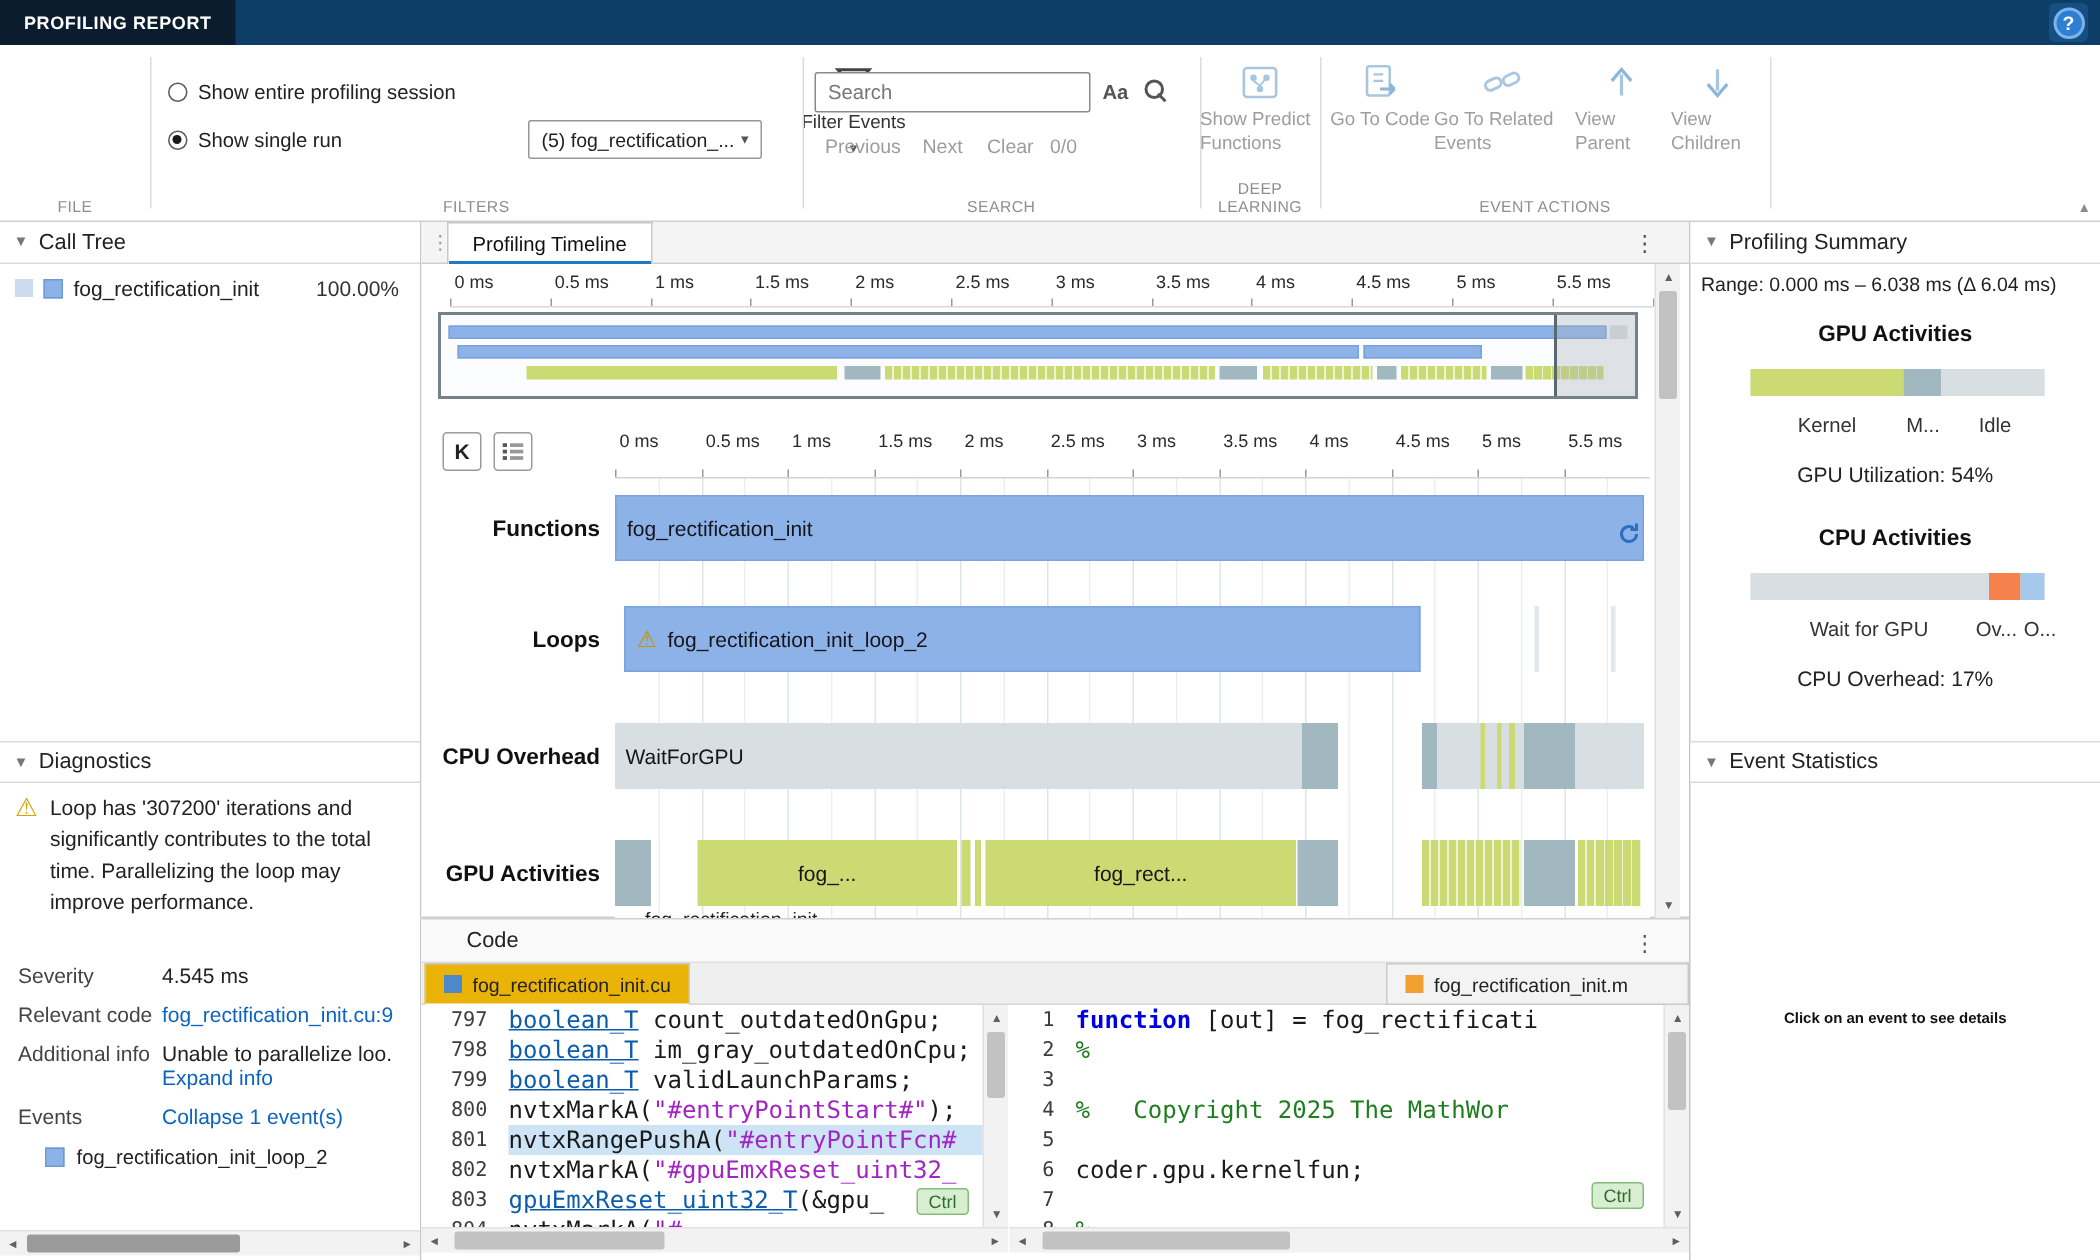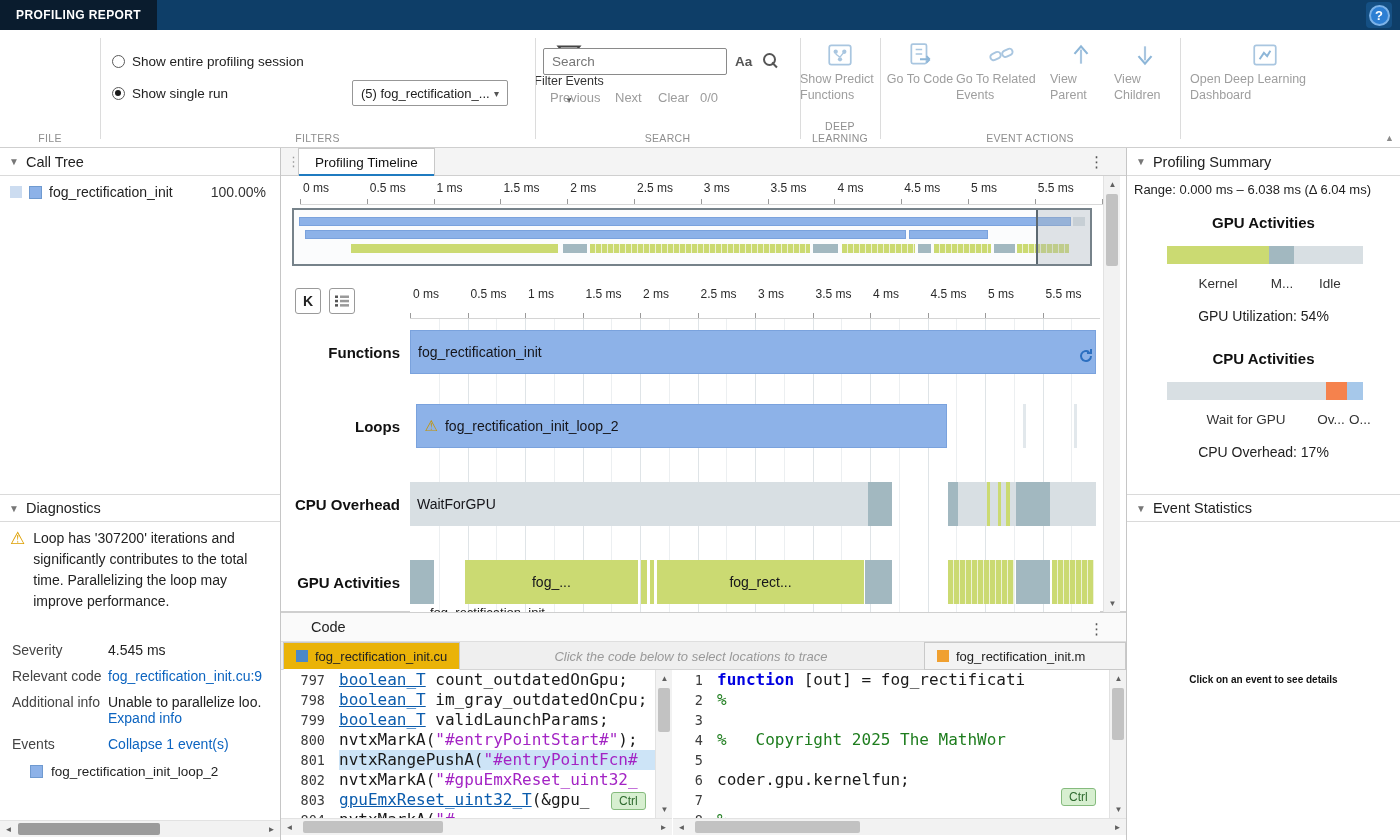--- a/index.html
+++ b/index.html
@@ -269,29 +269,20 @@
         <svg class="gico" width="24" height="24" viewBox="0 0 24 24">
           <path d="M12 4v13" stroke="#a9c6e0" stroke-width="2" fill="none"></path>
           <path d="M6 13l6 7 6-7" fill="none" stroke="#8db6d8" stroke-width="2"></path>
         </svg>
         <span>View Children</span>
       </div>
       <div class="sec-label">EVENT ACTIONS</div>
     </div>
     <div class="tb-divider" style="left:1180px"></div>
 
-    <div class="tb-section" style="left:1180px;width:170px">
-      <div class="stack-btn disabled" style="left:10px;top:12px;width:150px">
-        <svg class="gico" width="26" height="24" viewBox="0 0 26 24">
-          <rect x="3" y="3" width="20" height="18" rx="2" fill="none" stroke="#a9c6e0" stroke-width="1.6"></rect>
-          <path d="M8 16l4-6 3 3 3-5" fill="none" stroke="#8db6d8" stroke-width="1.8"></path>
-        </svg>
-        <span>Open Deep Learning Dashboard</span>
-      </div>
-    </div>
     <span class="ribbon-min">▲</span>
   </div>
 
   <div class="left-col">
     <div class="panel-header" style="top:0">
       <span class="tri">▼</span>
       <span>Call Tree</span>
     </div>
     <div class="tree-item">
       <span class="node-pale"></span>
@@ -547,21 +538,20 @@
 
     <div class="code-header">
       <span>Code</span>
       <span class="menu-dots">⋮</span>
     </div>
     <div class="code-tabs">
       <div class="code-tab active">
         <span class="sq cu"></span>
         <span>fog_rectification_init.cu</span>
       </div>
-      <div class="code-hint">Click the code below to select locations to trace</div>
       <div class="code-tab inactive">
         <span class="sq m"></span>
         <span>fog_rectification_init.m</span>
       </div>
     </div>
 
     <div class="editor left">
         <div class="code-line"><span class="ln">797</span><span class="lc"><span class="tk-type">boolean_T</span><span> count_outdatedOnGpu;</span></span></div>
         <div class="code-line"><span class="ln">798</span><span class="lc"><span class="tk-type">boolean_T</span><span> im_gray_outdatedOnCpu;</span></span></div>
         <div class="code-line"><span class="ln">799</span><span class="lc"><span class="tk-type">boolean_T</span><span> validLaunchParams;</span></span></div>

